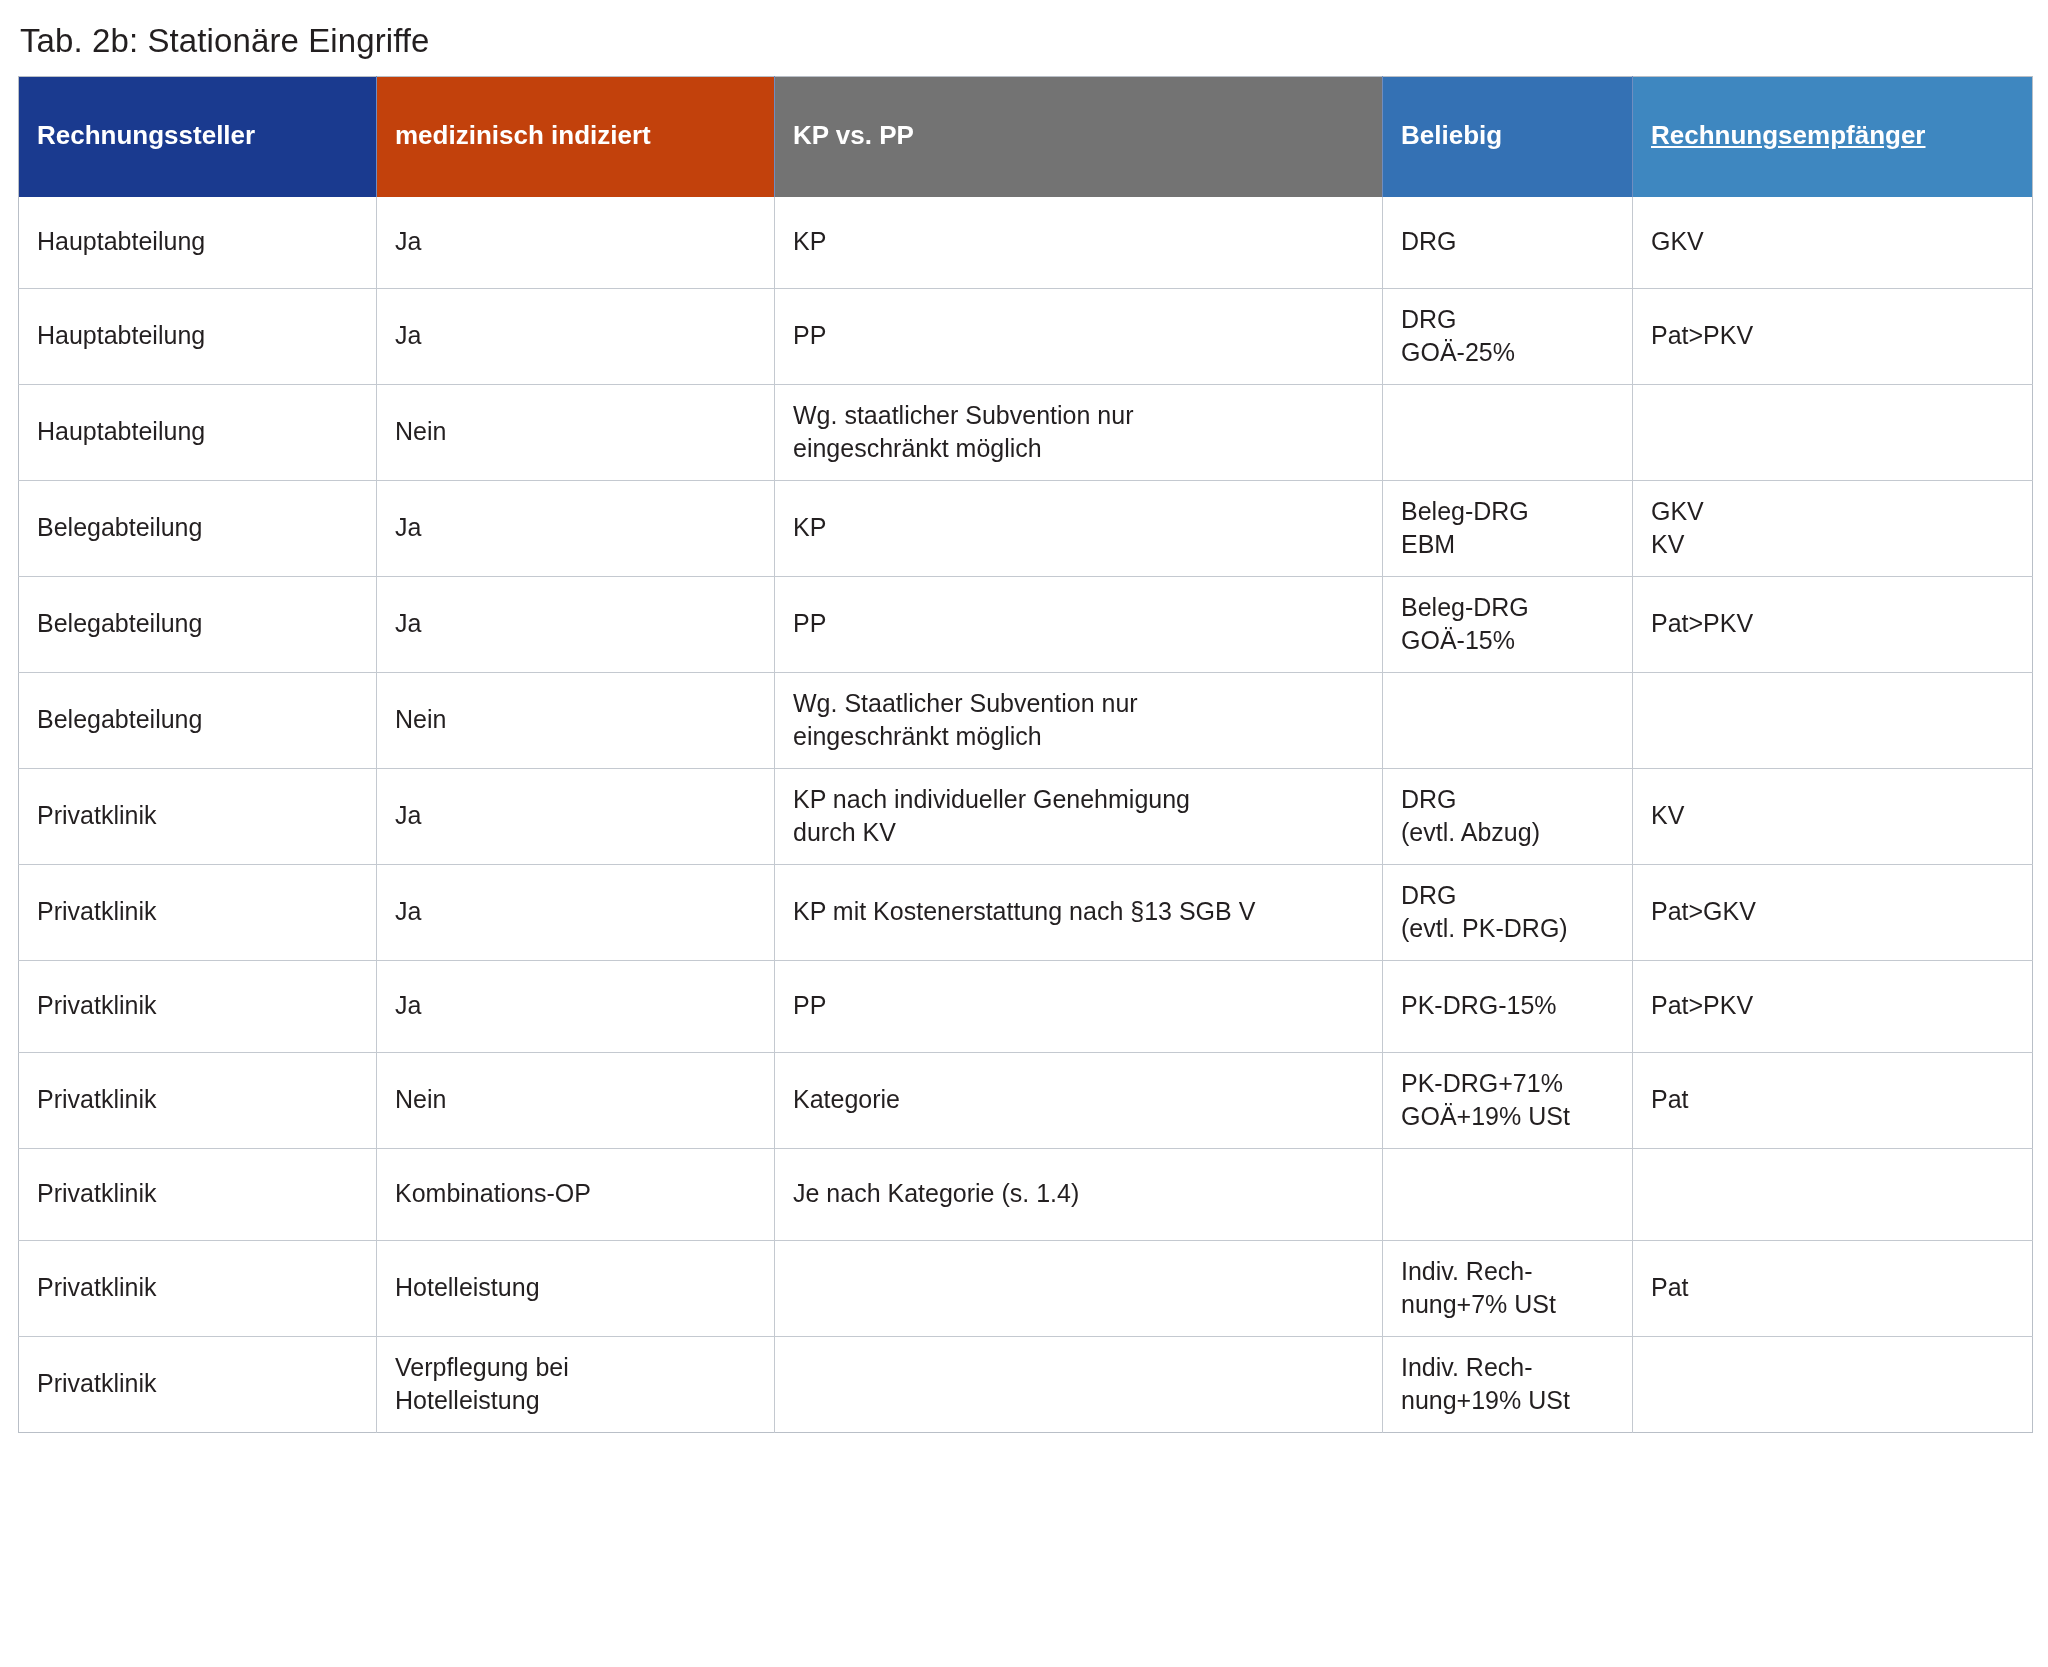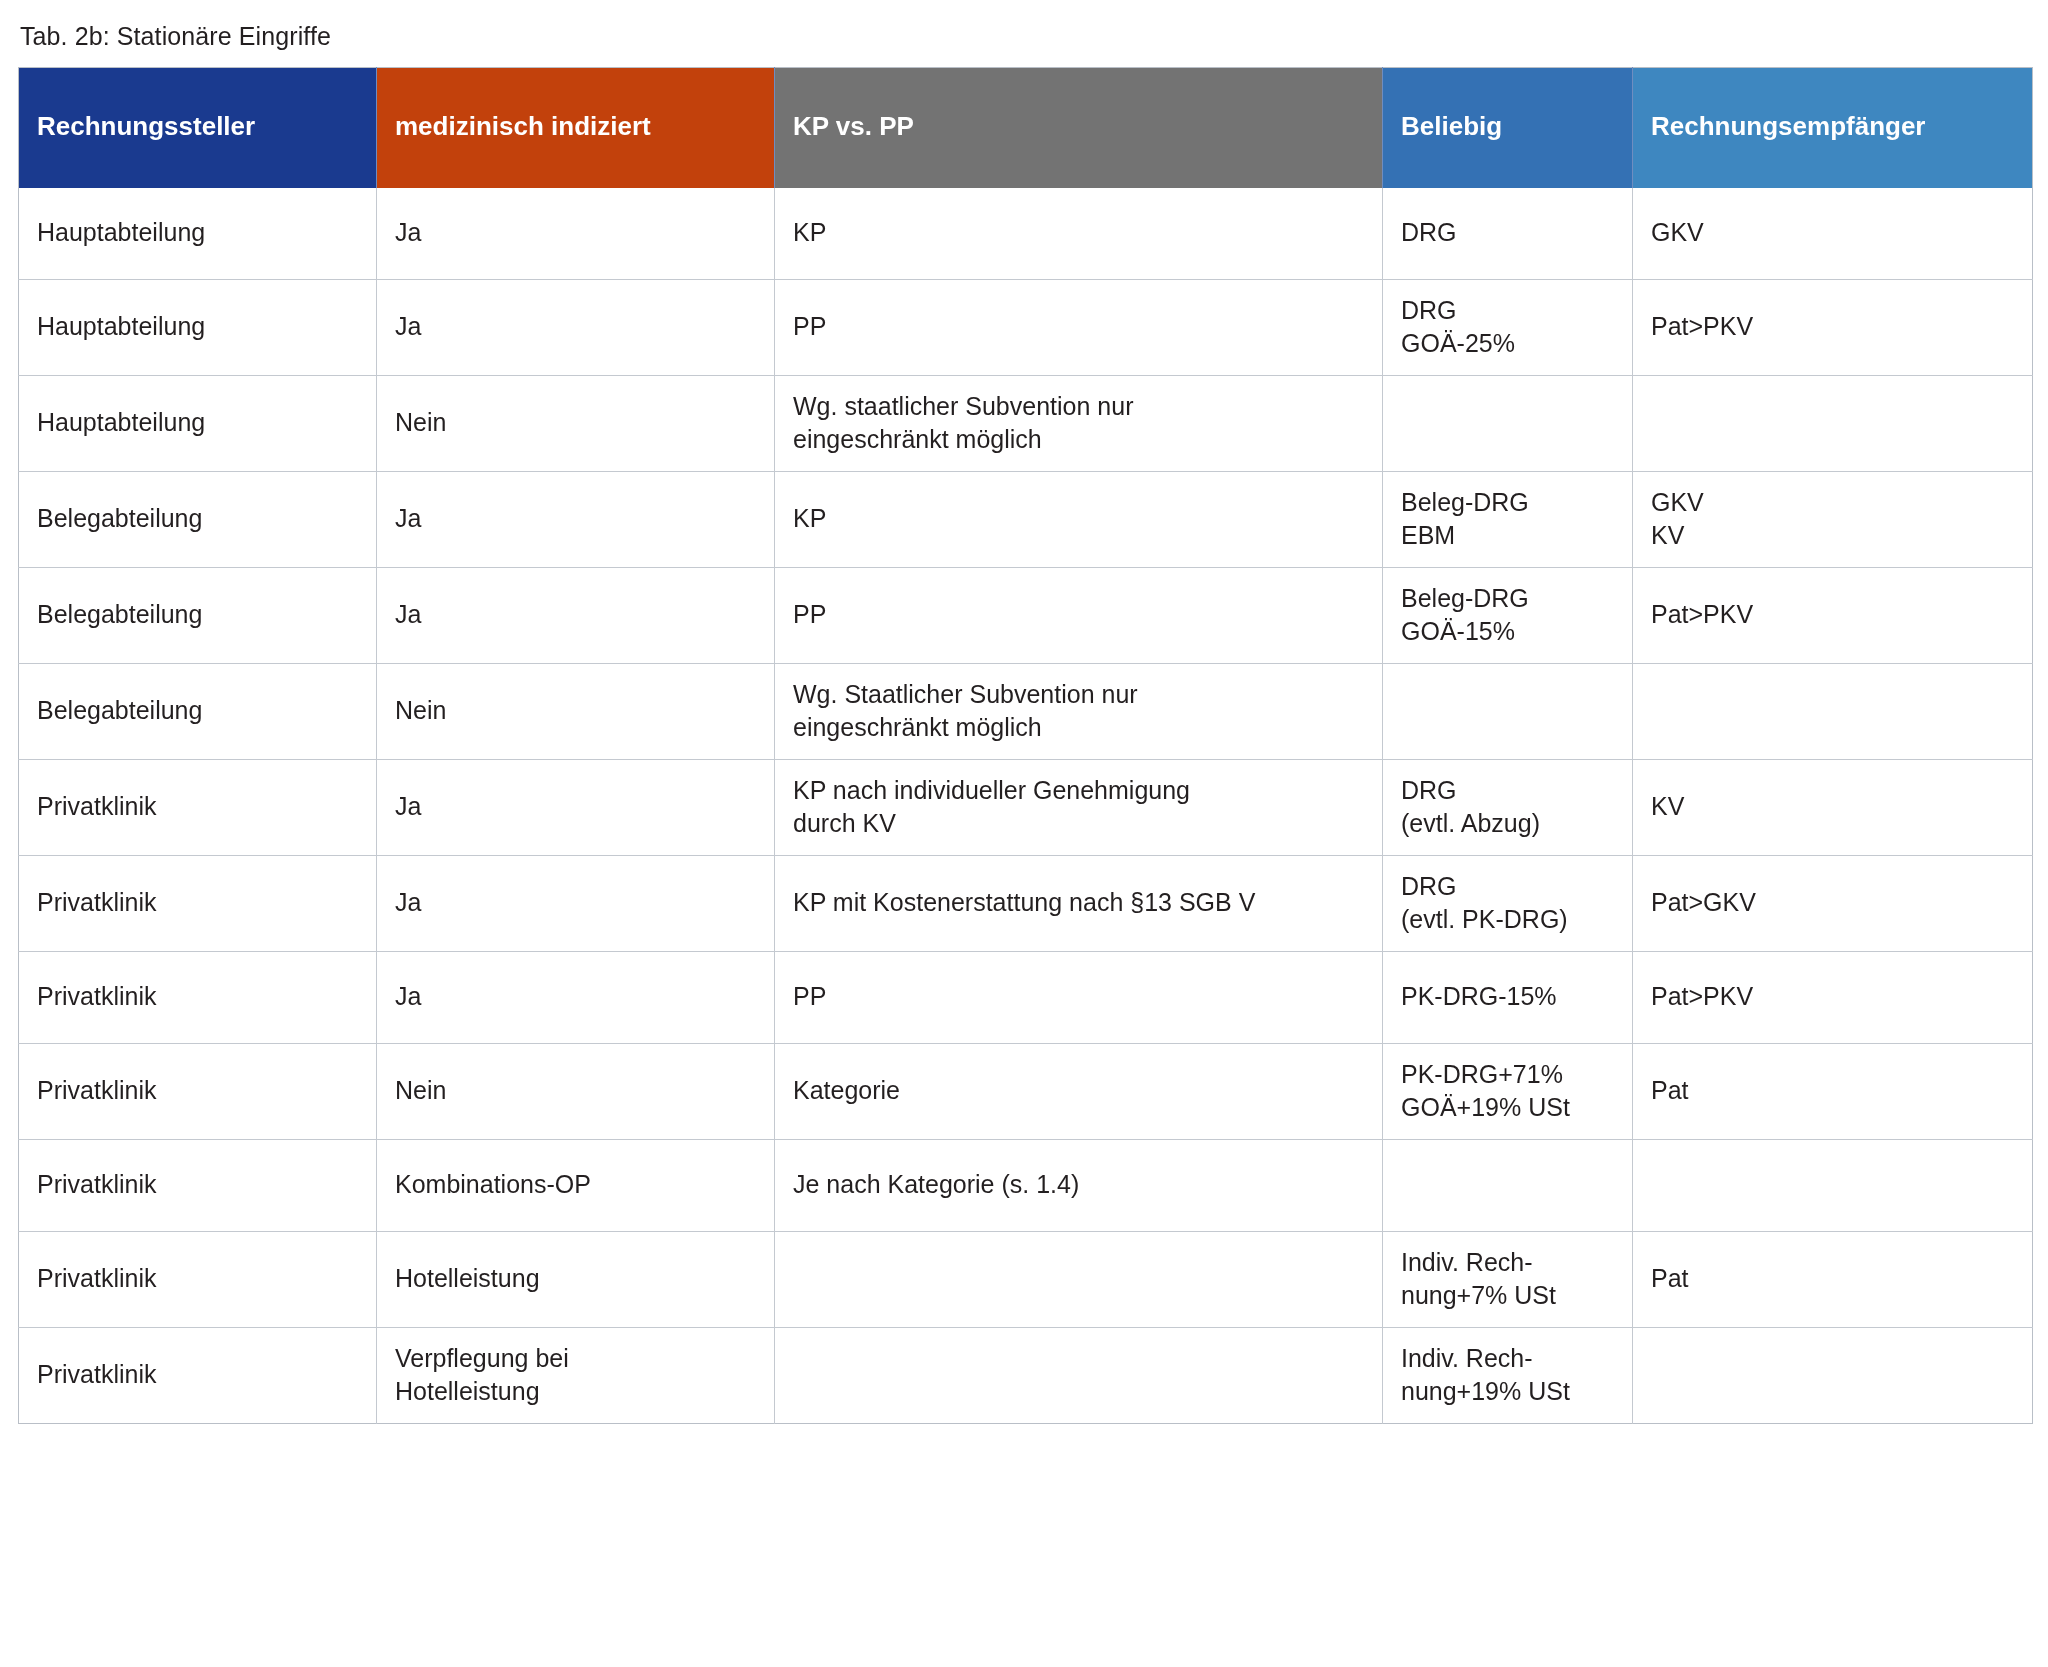--- a/index.html
+++ b/index.html
@@ -12,21 +12,21 @@
     height: 1667px;
     font-family: "Liberation Sans", sans-serif;
     color: #1a1a1a;
     overflow: hidden;
   }
   .page {
     padding: 22px 0 0 18px;
     box-sizing: border-box;
   }
   .caption {
-    font-size: 25px;
+    font-size: 33px;
     color: #231f20;
     margin: 0 0 16px 2px;
     letter-spacing: 0.1px;
   }
   table.tab {
     border-collapse: collapse;
     table-layout: fixed;
     width: 2014px;
     border: 1px solid #b9bfc7;
   }
@@ -46,21 +46,21 @@
     height: 120px;
     box-sizing: border-box;
     vertical-align: middle;
     border-right: 1px solid #6f8dc0;
   }
   thead th:last-child { border-right: none; }
   thead th.h0 { background: #1a3a8f; }
   thead th.h1 { background: #c2410c; }
   thead th.h2 { background: #737373; }
   thead th.h3 { background: #3471b4; }
-  thead th.h4 { background: #3e87c0; }
+  thead th.h4 { background: #3e87c0; text-decoration: underline; }
 
   tbody td {
     font-size: 25px;
     color: #231f20;
     padding: 14px 18px 16px 18px;
     border-bottom: 1px solid #c4c9d0;
     border-right: 1px solid #c4c9d0;
     vertical-align: middle;
     line-height: 1.30;
     box-sizing: border-box;

